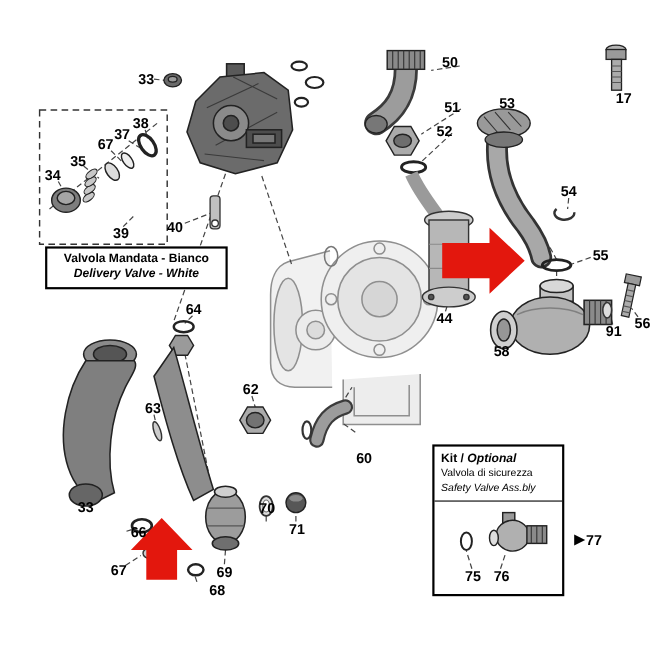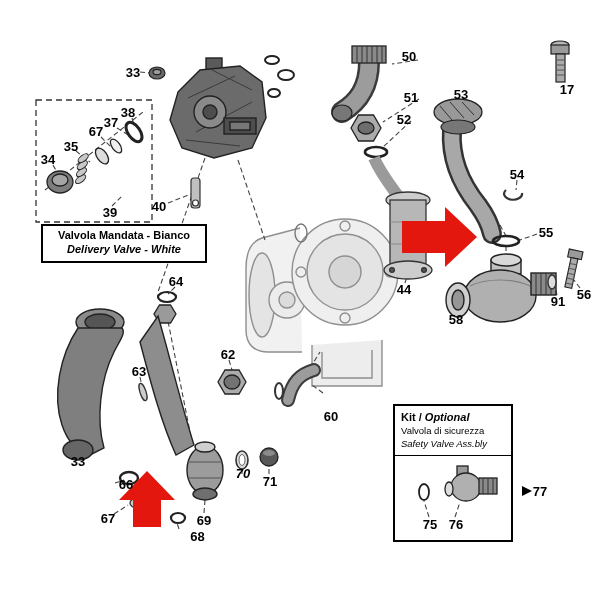--- a/index.html
+++ b/index.html
@@ -263,21 +263,21 @@
       <div class="part-num" style="left: 404px; top: 289px;">44</div>
       <div class="part-num" style="left: 331px; top: 394px; margin-top: 22px;">60</div>
       <div class="part-num" style="left: 228px; top: 354px;">62</div>
       <div class="part-num" style="left: 139px; top: 371px;">63</div>
       <div class="part-num" style="left: 176px; top: 281px;">64</div>
       <div class="part-num" style="left: 78px; top: 461px;">33</div>
       <div class="part-num" style="left: 108px; top: 484px; padding-left: 36px;">66</div>
       <div class="part-num" style="left: 108px; top: 518px;">67</div>
       <div class="part-num" style="left: 179px; top: 536px; padding-left: 37px;">68</div>
       <div class="part-num" style="left: 204px; top: 520px;">69</div>
-      <div class="part-num" style="left: 243px; top: 473px; font-style: italic;">70</div>
+      <div class="part-num" style="left: 243px; top: 462px;">70</div>
       <div class="part-num" style="left: 270px; top: 481px;">71</div>
       <div class="part-num" style="left: 430px; top: 524px;">75</div>
       <div class="part-num" style="left: 456px; top: 524px;">76</div>
       <div class="part-num" style="left: 540px; top: 491px;">77</div>
     </div>
 
   <div id="dv-box">
     <div class="l1">Valvola Mandata - Bianco</div>
     <div class="l2">Delivery Valve - White</div>
   </div>

